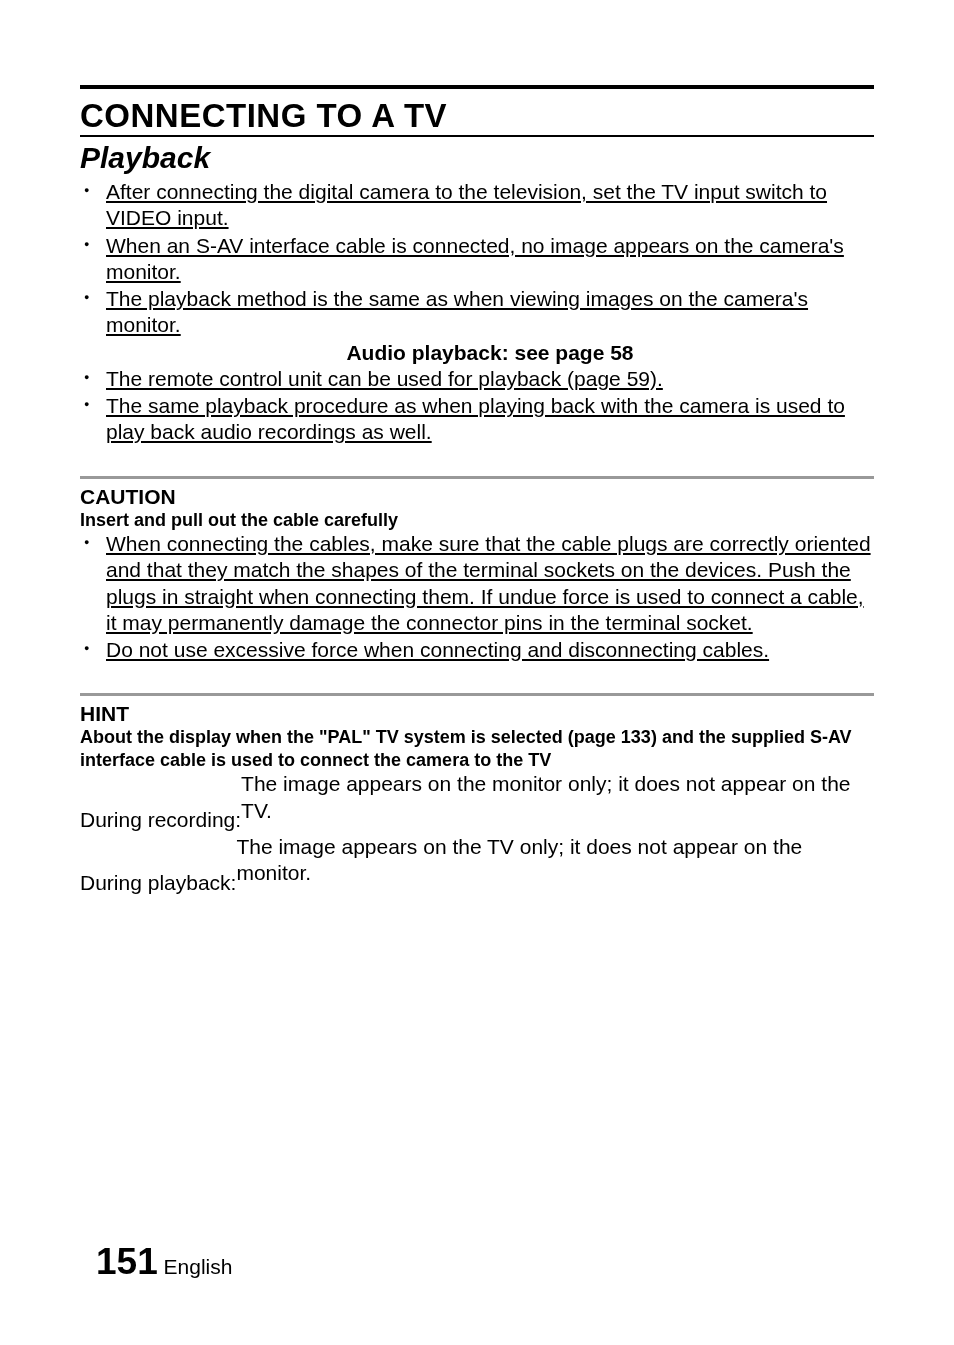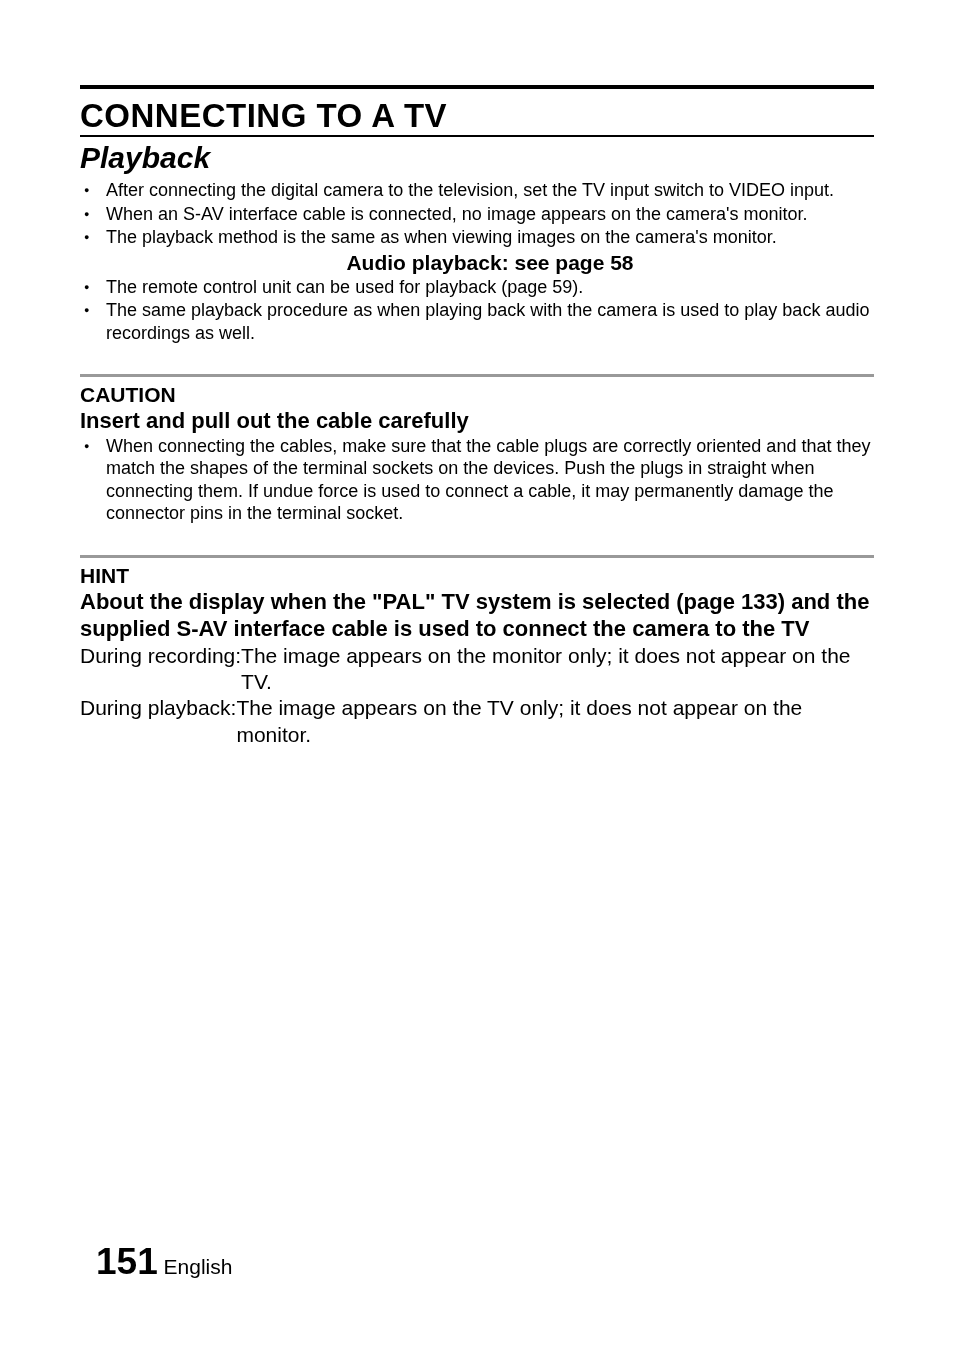--- a/index.html
+++ b/index.html
@@ -35,23 +35,24 @@
       font-weight: bold;
       margin-bottom: 4px;
       font-style: italic;
     }
     .bullet-list {
       list-style: none;
       padding-left: 26px;
     }
     .bullet-list > li {
       position: relative;
-      font-size: 18px;
+      font-size: 21px;
       line-height: 1.25;
       margin-bottom: 1px;
+      text-decoration: underline;
     }
     .bullet-list > li::before {
       content: "●";
       position: absolute;
       left: -22px;
       top: 6px;
       font-size: 9px;
     }
     .sub-bold {
       font-weight: bold;
@@ -63,34 +64,35 @@
     .separator {
       border-top: 3px solid #999;
       margin-top: 30px;
       margin-bottom: 6px;
     }
     .callout-label {
       font-size: 21px;
       font-weight: bold;
     }
     .callout-heading {
-      font-size: 22px;
+      font-size: 18px;
       font-weight: bold;
       line-height: 1.25;
     }
     .hint-body {
       font-size: 21px;
       line-height: 1.25;
     }
     .hint-row {
       display: flex;
     }
     .hint-key {
       flex: 0 0 auto;
       white-space: nowrap;
+      margin-top: 36px;
     }
     .hint-val {
       flex: 1 1 auto;
     }
     .page-footer {
       position: absolute;
       bottom: 62px;
       left: 96px;
       font-size: 21px;
     }
@@ -117,20 +119,21 @@
 <ul class="bullet-list">
   <li>The remote control unit can be used for playback (page 59).</li>
   <li>The same playback procedure as when playing back with the camera is used to play back audio recordings as well.</li>
 </ul>
 
 <div class="separator"></div>
 <div class="callout-label">CAUTION</div>
 <div class="callout-heading">Insert and pull out the cable carefully</div>
 <ul class="bullet-list">
   <li>When connecting the cables, make sure that the cable plugs are correctly oriented and that they match the shapes of the terminal sockets on the devices. Push the plugs in straight when connecting them. If undue force is used to connect a cable, it may permanently damage the connector pins in the terminal socket.</li>
+  <li>Do not use excessive force when connecting and disconnecting cables.</li>
 </ul>
 
 <div class="separator"></div>
 <div class="callout-label">HINT</div>
 <div class="callout-heading">About the display when the "PAL" TV system is selected (page 133) and the supplied S-AV interface cable is used to connect the camera to the TV</div>
 <div class="hint-body">
   <div class="hint-row">
     <div class="hint-key">During recording:</div>
     <div class="hint-val">The image appears on the monitor only; it does not appear on the TV.</div>
   </div>

